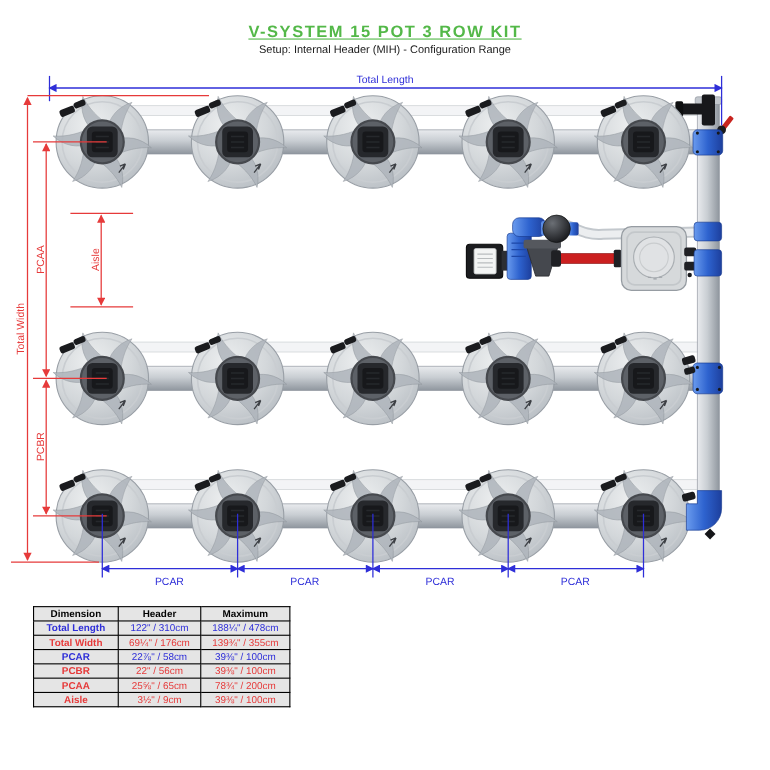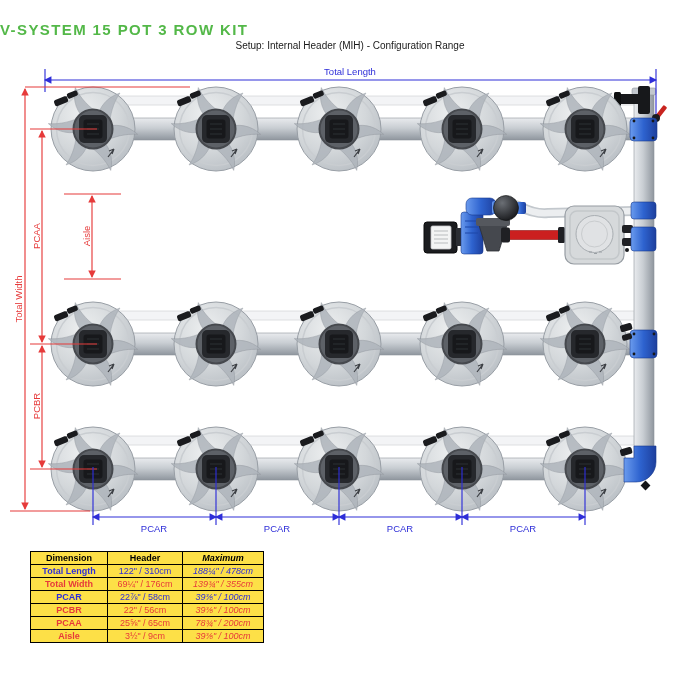--- a/index.html
+++ b/index.html
@@ -1,32 +1,32 @@
 <!DOCTYPE html>
 <html style="--green: #53b848; --blue: #2e2ed8; --red: #e63a3a;"><head>
 <meta charset="utf-8">
 <style>
   :root{ --green:#53b848; --blue:#2e2ed8; --red:#e63a3a; }
   html,body{margin:0;padding:0;background:#fff;}
   body{width:700px;height:700px;position:relative;font-family:"Liberation Sans",sans-serif;overflow:hidden;}
-  .title{position:absolute;top:21px;left:0;width:700px;text-align:left;
-         font-size:15px;font-weight:bold;letter-spacing:1.4px;color:var(--green);}
+  .title{position:absolute;top:21px;left:0;width:700px;text-align:center;
+         font-size:15px;font-weight:bold;letter-spacing:1.4px;color:var(--green);text-decoration:underline;}
   .subtitle{position:absolute;top:40px;left:0;width:700px;text-align:center;
          font-size:10px;color:#1a1a1a;}
   svg#diagram{position:absolute;top:0;left:0;}
   .dim{font-size:9.5px;font-family:"Liberation Sans",sans-serif;}
   .b{fill:var(--blue);} .r{fill:var(--red);}
   .lineB{stroke:var(--blue);stroke-width:1.15;fill:none;}
   .lineR{stroke:var(--red);stroke-width:1.15;fill:none;}
   .wpipe{fill:#f3f4f6;stroke:#d5d8db;stroke-width:0.8;}
   table.dims{position:absolute;top:551px;left:30px;border-collapse:collapse;
-        background:#fde047;font-size:9px;}
+        background:#e5e5e5;font-size:9px;}
   table.dims th,table.dims td{border:1px solid #000;text-align:center;
         padding:1px 2px;height:10px;}
-  table.dims .c0{width:72px;} table.dims .c1{width:70px;} table.dims .c2{width:76px;font-style:italic;}
+  table.dims .c0{width:72px;} table.dims .c1{width:70px;} table.dims .c2{width:76px;}
   table.dims thead th{font-weight:bold;color:#000;}
   table.dims tbody th{font-weight:bold;}
   table.dims .blue{color:var(--blue);} table.dims .red{color:var(--red);}
 </style>
 </head>
 <body>
 
 <div class="title">V-SYSTEM 15 POT 3 ROW KIT</div>
 <div class="subtitle">Setup: Internal Header (MIH) - Configuration Range</div>
 

